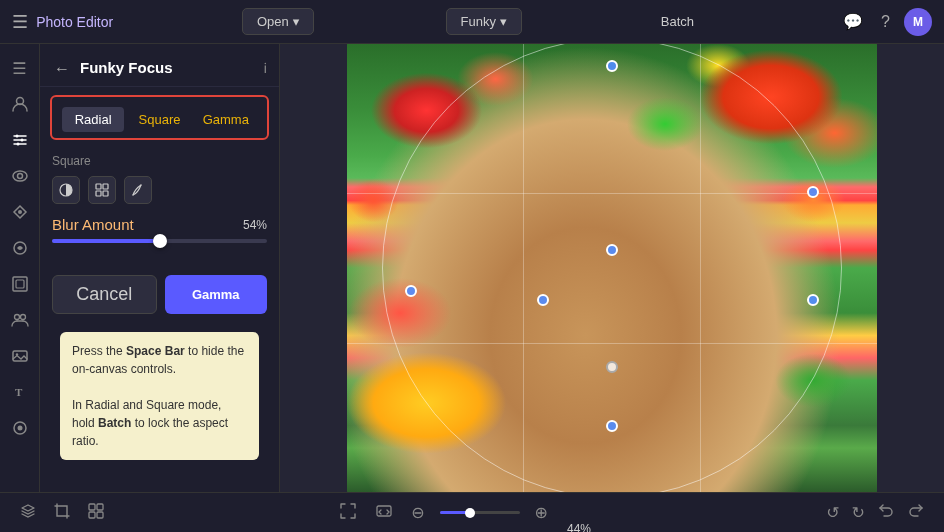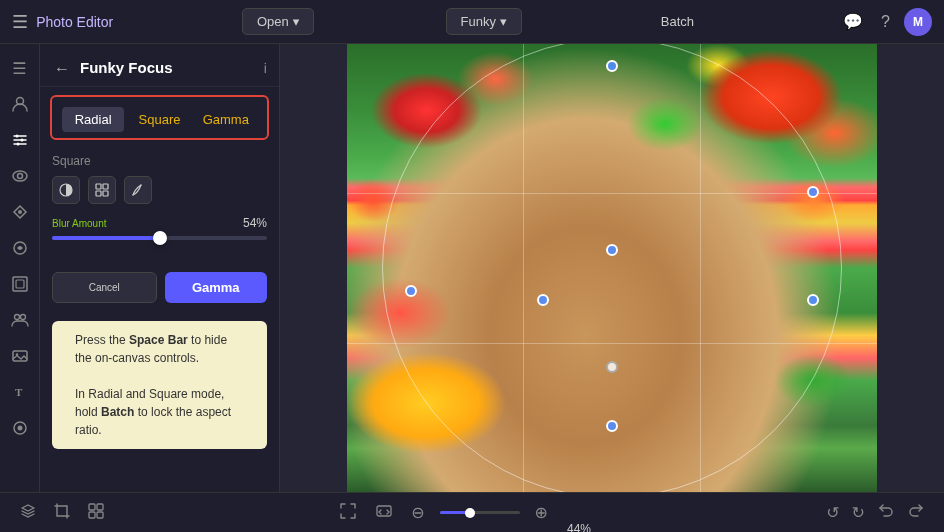--- a/index.html
+++ b/index.html
@@ -224,21 +224,21 @@
     
     .slider-section {
       padding: 8px 12px;
     }
     .slider-row {
       display: flex;
       justify-content: space-between;
       align-items: center;
       margin-bottom: 6px;
     }
-    .slider-label { color: #84cc16; font-size: 10px; }
+    .slider-label { color: #fdba74; font-size: 15px; }
     .slider-value { color: #ccc; font-size: 12px; }
     .slider-track {
       width: 100%;
       height: 4px;
       background: #3a3a50;
       border-radius: 2px;
       position: relative;
       margin-bottom: 14px;
     }
     .slider-fill {
@@ -275,38 +275,38 @@
       gap: 8px;
     }
     .cancel-btn {
       flex: 1;
       padding: 8px;
       border-radius: 6px;
       border: 1px solid #444;
       background: #2d2d3e;
       color: #ccc;
       cursor: pointer;
-      font-size: 10px;
+      font-size: 18px;
     }
     .apply-btn {
       flex: 1;
       padding: 8px;
       border-radius: 6px;
       border: none;
       background: #5a5aff;
       color: #fff;
       cursor: pointer;
       font-size: 13px;
       font-weight: 600;
     }
 
     
     .tooltip-box {
-      margin: 8px 12px;
-      padding: 10px 23px;
+      margin: 8px 20px;
+      padding: 10px 12px;
       background: #f5f0cc;
       border-radius: 6px;
       color: #333;
       font-size: 12px;
       line-height: 1.5;
     }
     .tooltip-box strong { font-weight: 700; }
 
     
     .canvas-area {

